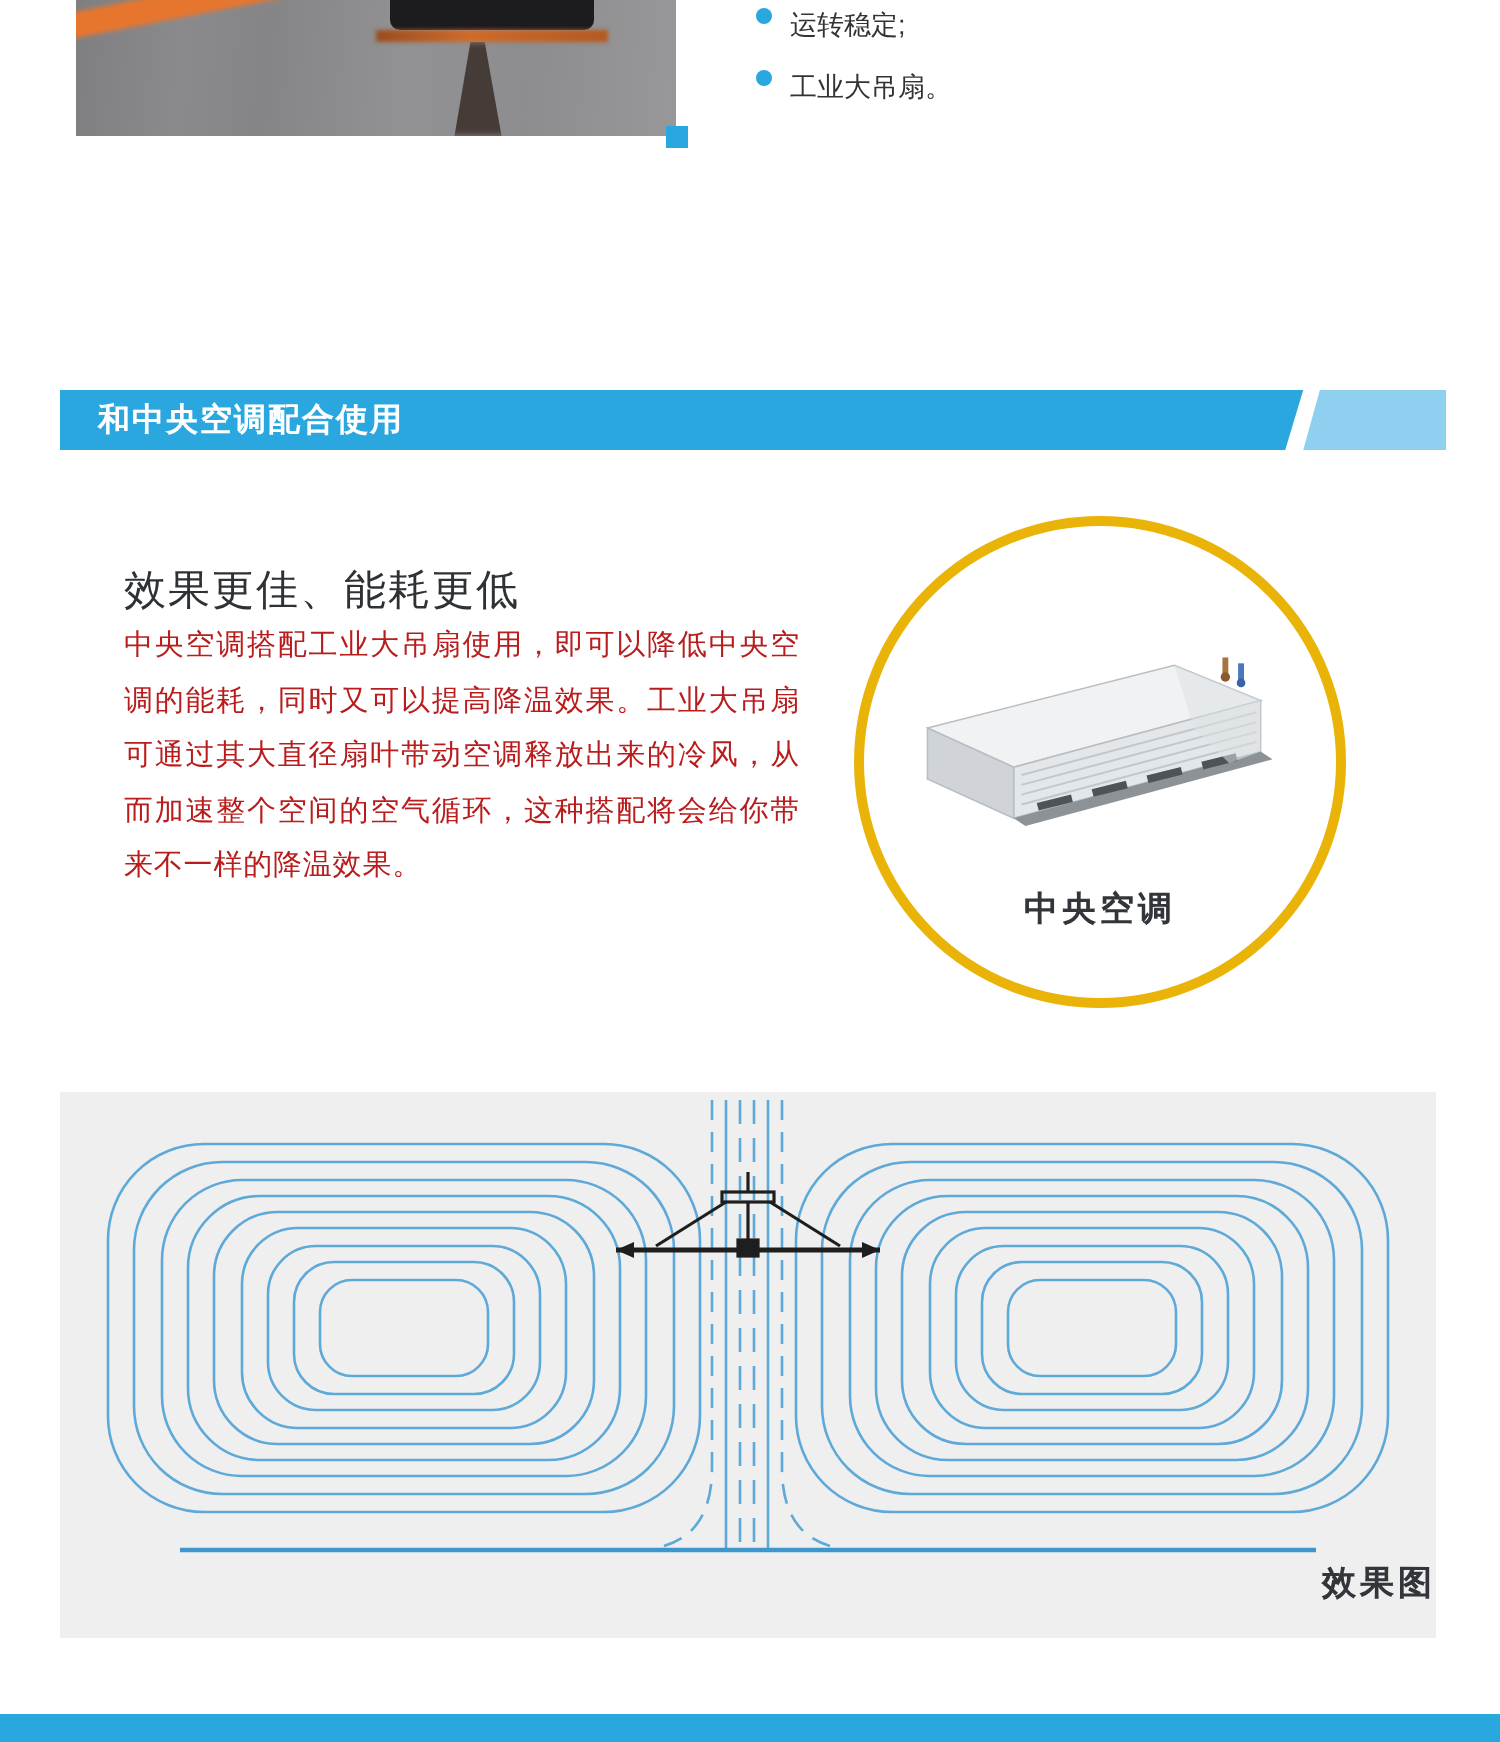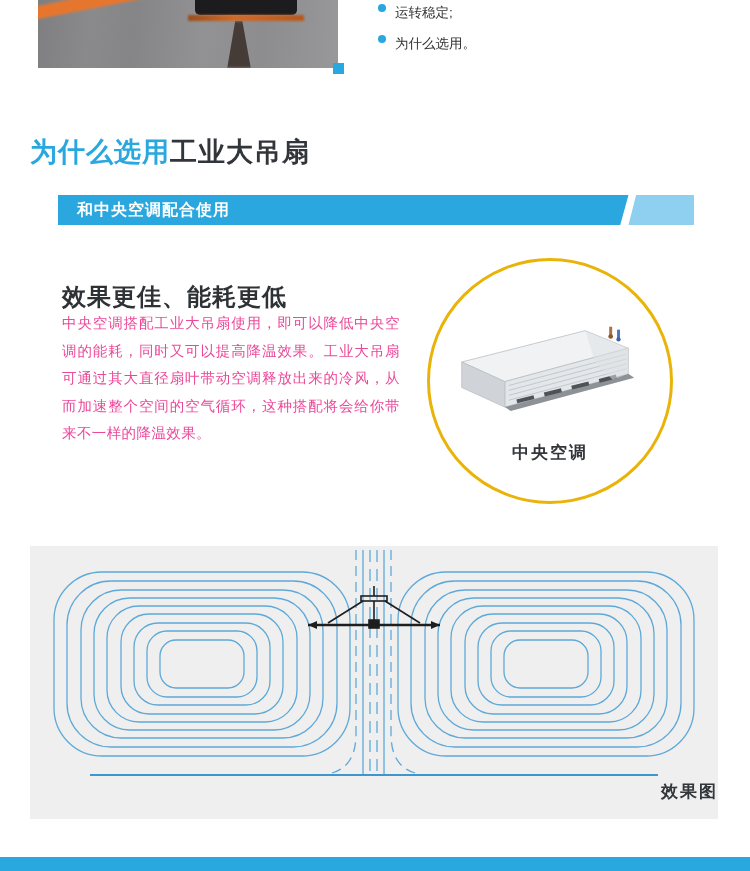--- a/index.html
+++ b/index.html
@@ -22,34 +22,34 @@
   .hero-bullets{position:absolute;left:378px;top:4px;}
   .bullet-item{display:flex;align-items:flex-start;margin-bottom:13px;font-size:13.5px;color:#333;}
   .bullet-dot{width:8px;height:8px;border-radius:50%;background:#29A7DF;margin-right:9px;flex:0 0 auto;}
 
   
   .sec-title{position:absolute;left:30px;top:134px;font-size:27px;font-weight:bold;letter-spacing:1px;}
   .sec-title .hl{color:#29A7DF;}
   .sec-title .rest{color:#32353A;}
 
   
-  .banner{position:absolute;left:30px;top:195px;width:636px;height:30px;margin-left:28px;}
+  .banner{position:absolute;left:30px;top:195px;width:693px;height:30px;}
   .banner-main{position:absolute;inset:0;background:#29A7DE;
     clip-path:polygon(0 0,89.7% 0,88.4% 100%,0 100%);display:flex;align-items:center;}
   .banner-label{color:#fff;font-size:16px;font-weight:bold;padding-left:19px;letter-spacing:1px;}
   .banner-tail{position:absolute;inset:0;background:#8FD0F0;
     clip-path:polygon(90.9% 0,100% 0,100% 100%,89.7% 100%);}
 
   
-  .feature-heading{position:absolute;left:62px;top:281px;font-size:24px;font-weight:bold;color:#2f3235;letter-spacing:1px;}
+  .feature-heading{position:absolute;left:62px;top:281px;font-size:21px;font-weight:normal;color:#2f3235;letter-spacing:1px;}
   .feature-body{position:absolute;left:62px;top:310px;width:338px;font-size:14.5px;line-height:27.5px;
-    color:#ec4899;text-align:justify;letter-spacing:0.4px;}
+    color:#b91c1c;text-align:justify;letter-spacing:0.4px;}
 
   .ac-circle{position:absolute;left:427px;top:258px;width:246px;height:246px;border-radius:50%;
-    border:3px solid #eab308;background:#fff;box-sizing:border-box;}
+    border:5px solid #eab308;background:#fff;box-sizing:border-box;}
   .ac-svg{position:absolute;left:18px;top:42px;width:196px;height:118px;}
   .ac-caption{position:absolute;left:0;top:180px;width:100%;text-align:center;
     font-size:17px;font-weight:bold;color:#32353A;letter-spacing:2px;}
 
   
   .panel{position:absolute;left:30px;top:546px;width:688px;height:273px;background:#EFEFEF;}
   .panel svg{position:absolute;left:0;top:0;}
   .panel-caption{position:absolute;left:0;top:234px;width:100%;text-align:right;
     font-size:17px;font-weight:bold;color:#32353A;letter-spacing:2px;}
 
@@ -71,27 +71,24 @@
     <div class="corner-handle"></div>
   </div>
 
   <div class="hero-bullets">
     <div class="bullet-item">
       <span class="bullet-dot"></span>
       <span>运转稳定;</span>
     </div>
     <div class="bullet-item">
       <span class="bullet-dot"></span>
-      <span>为什么选用。</span>
+      <span>工业大吊扇。</span>
     </div>
   </div>
 
-  <div class="sec-title">
-    <span class="hl">为什么选用</span><span class="rest">工业大吊扇</span>
-  </div>
 
   <div class="banner">
     <div class="banner-main">
       <span class="banner-label">和中央空调配合使用</span>
     </div>
     <div class="banner-tail"></div>
   </div>
 
   <div class="feature-heading">效果更佳、能耗更低</div>
   <div class="feature-body">中央空调搭配工业大吊扇使用，即可以降低中央空调的能耗，同时又可以提高降温效果。工业大吊扇可通过其大直径扇叶带动空调释放出来的冷风，从而加速整个空间的空气循环，这种搭配将会给你带来不一样的降温效果。</div>

